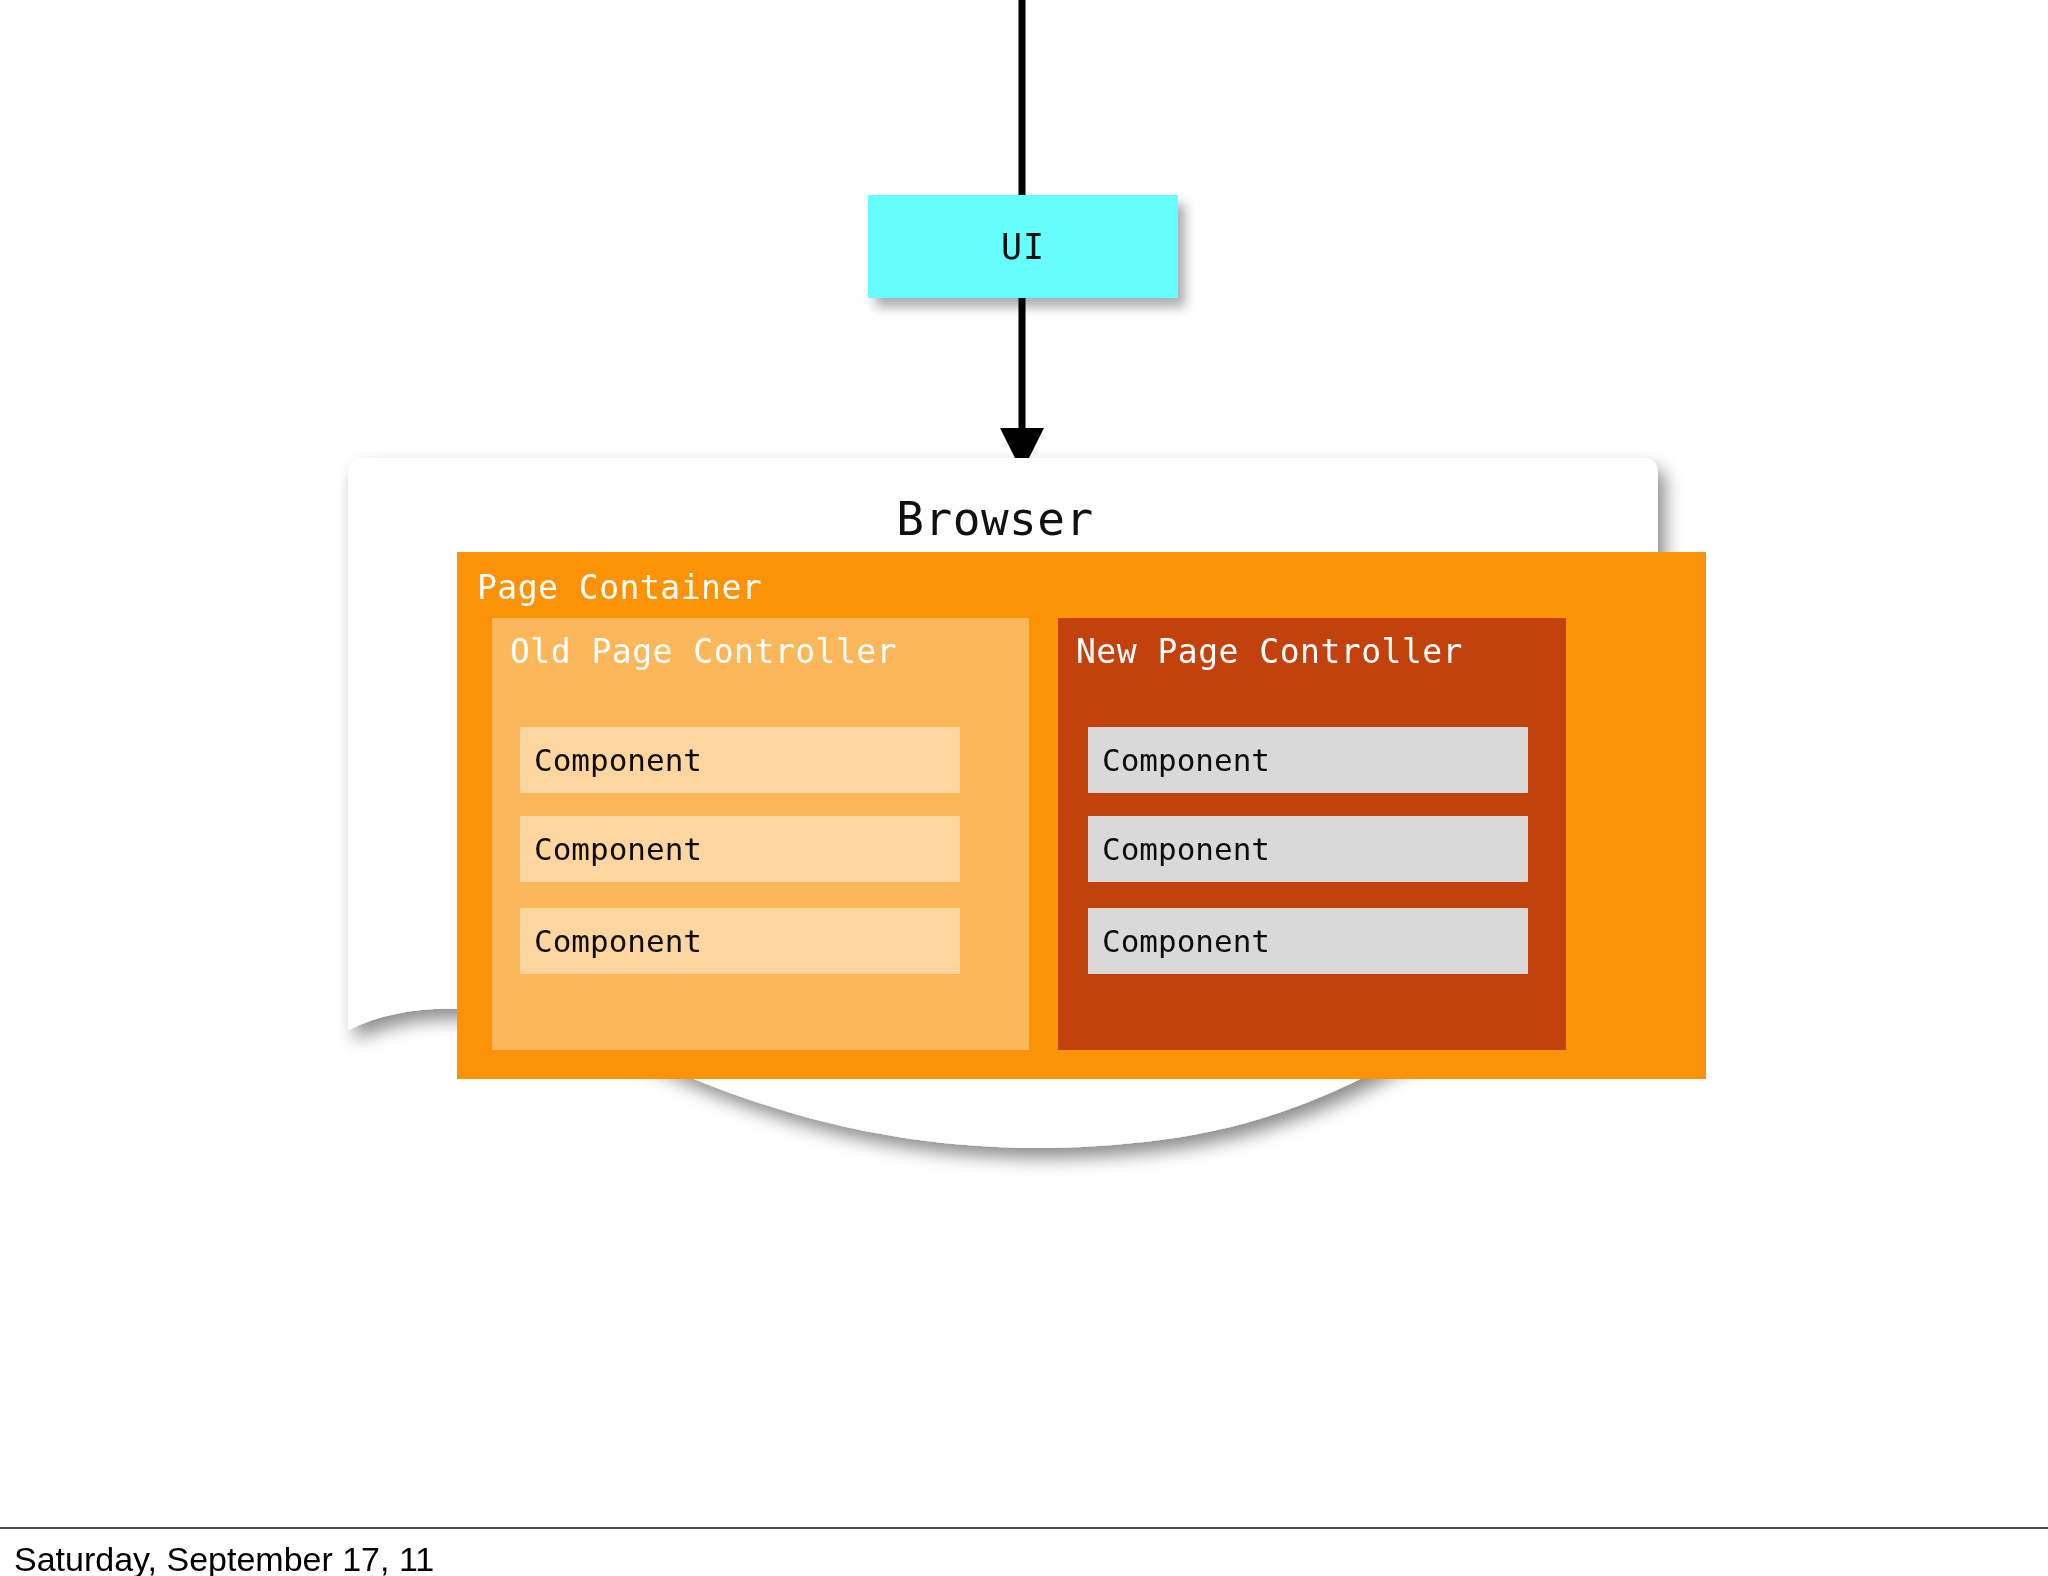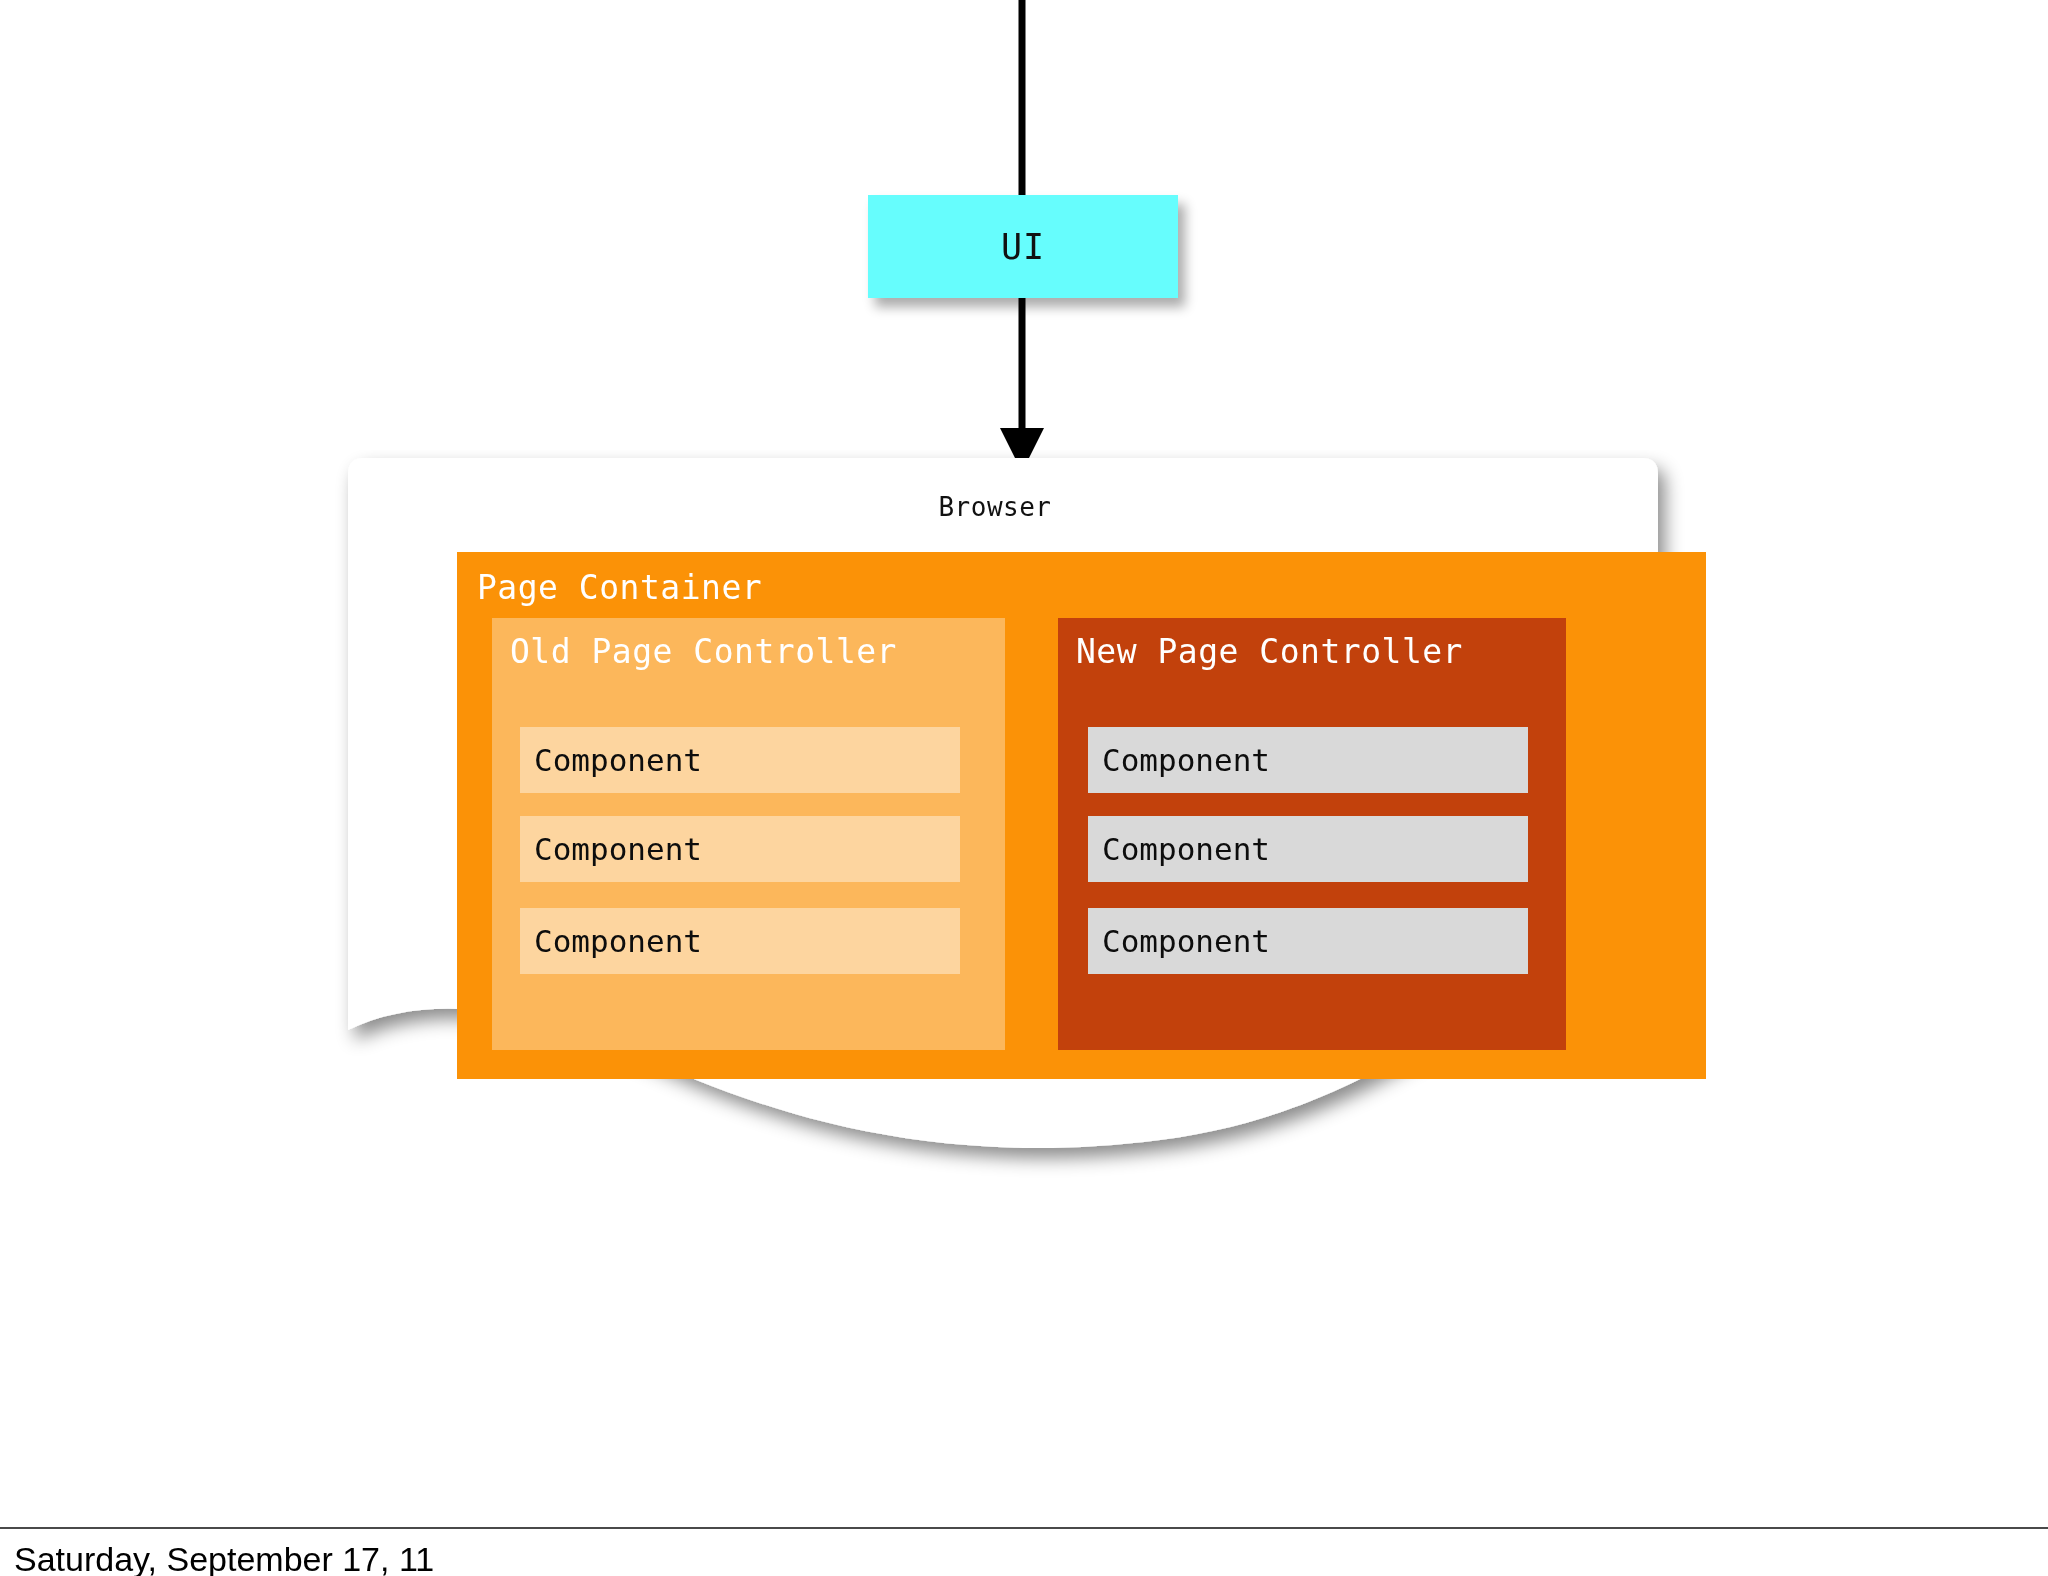--- a/index.html
+++ b/index.html
@@ -69,21 +69,21 @@
     height: 860px;
   }
 
   .browser-label {
     position: absolute;
     left: 0;
     top: 42px;
     width: 1330px;
     text-align: center;
     font-family: "DejaVu Sans Mono", monospace;
-    font-size: 26px;
+    font-size: 46px;
     color: #111111;
     letter-spacing: 0.5px;
     z-index: 4;
   }
 
   
   .page-container {
     position: absolute;
     left: 457px;
     top: 552px;
@@ -116,20 +116,21 @@
     color: #FFFFFF;
     letter-spacing: 0.5px;
     white-space: nowrap;
   }
 
   .controller-old {
     left: 35px;
     width: 513px;
     height: 432px;
     background: rgba(255,255,255,0.34);
+    padding-left: 24px;
   }
   .controller-new {
     left: 601px;
     width: 508px;
     height: 432px;
     background: #c2410c;
   }
 
   .component {
     position: absolute;

